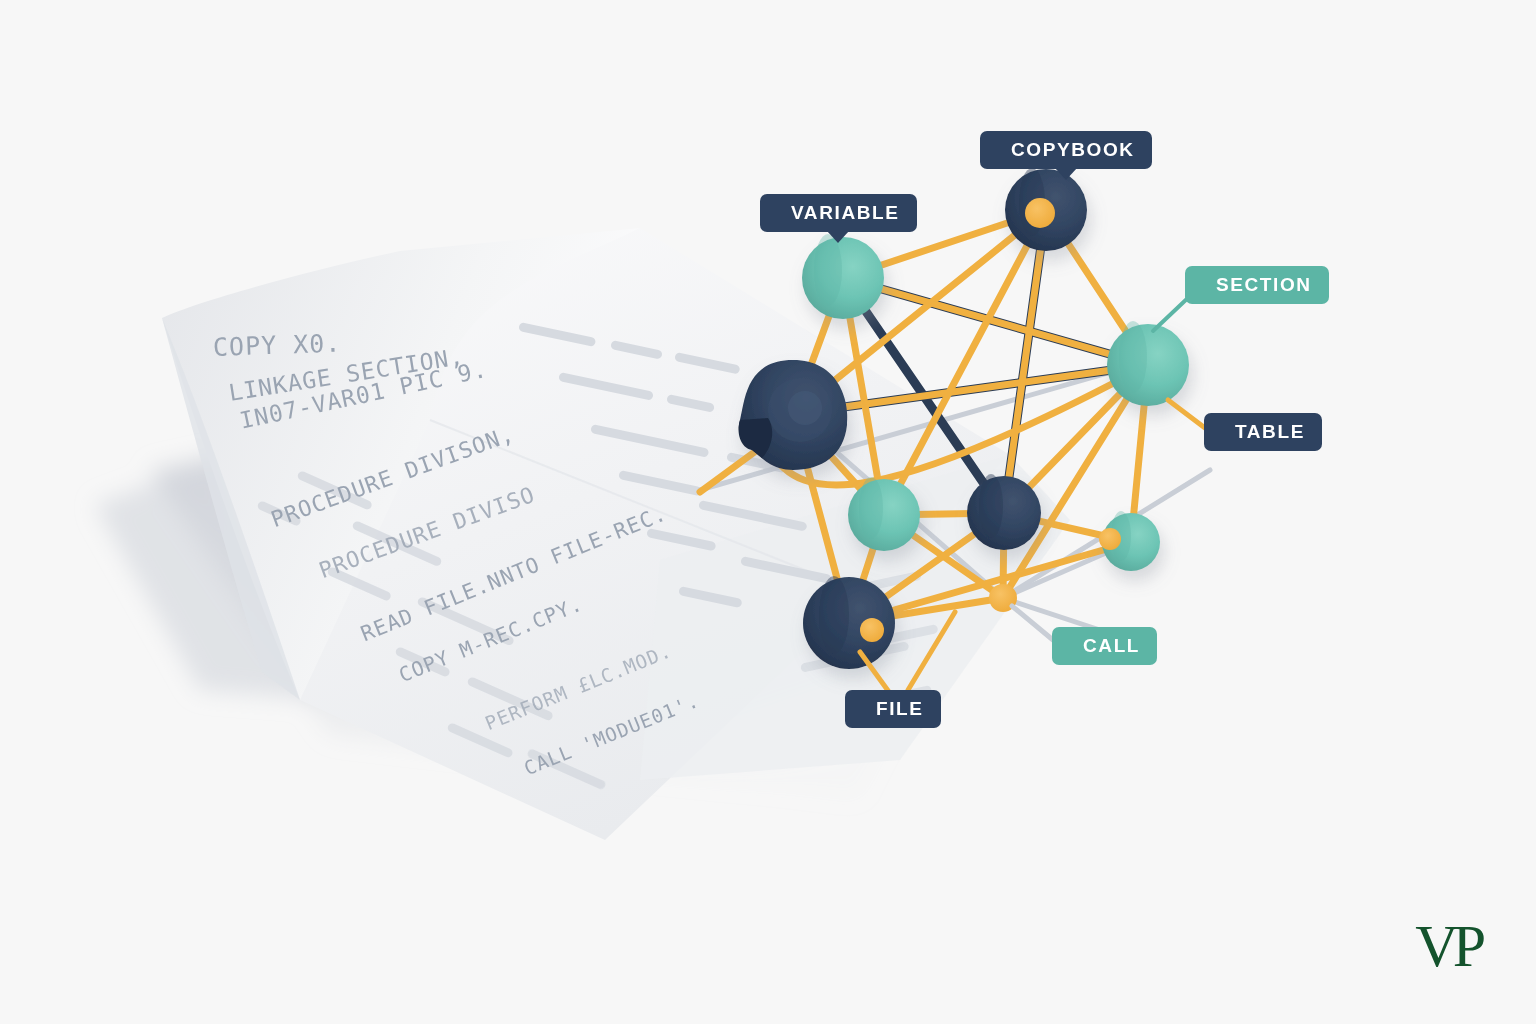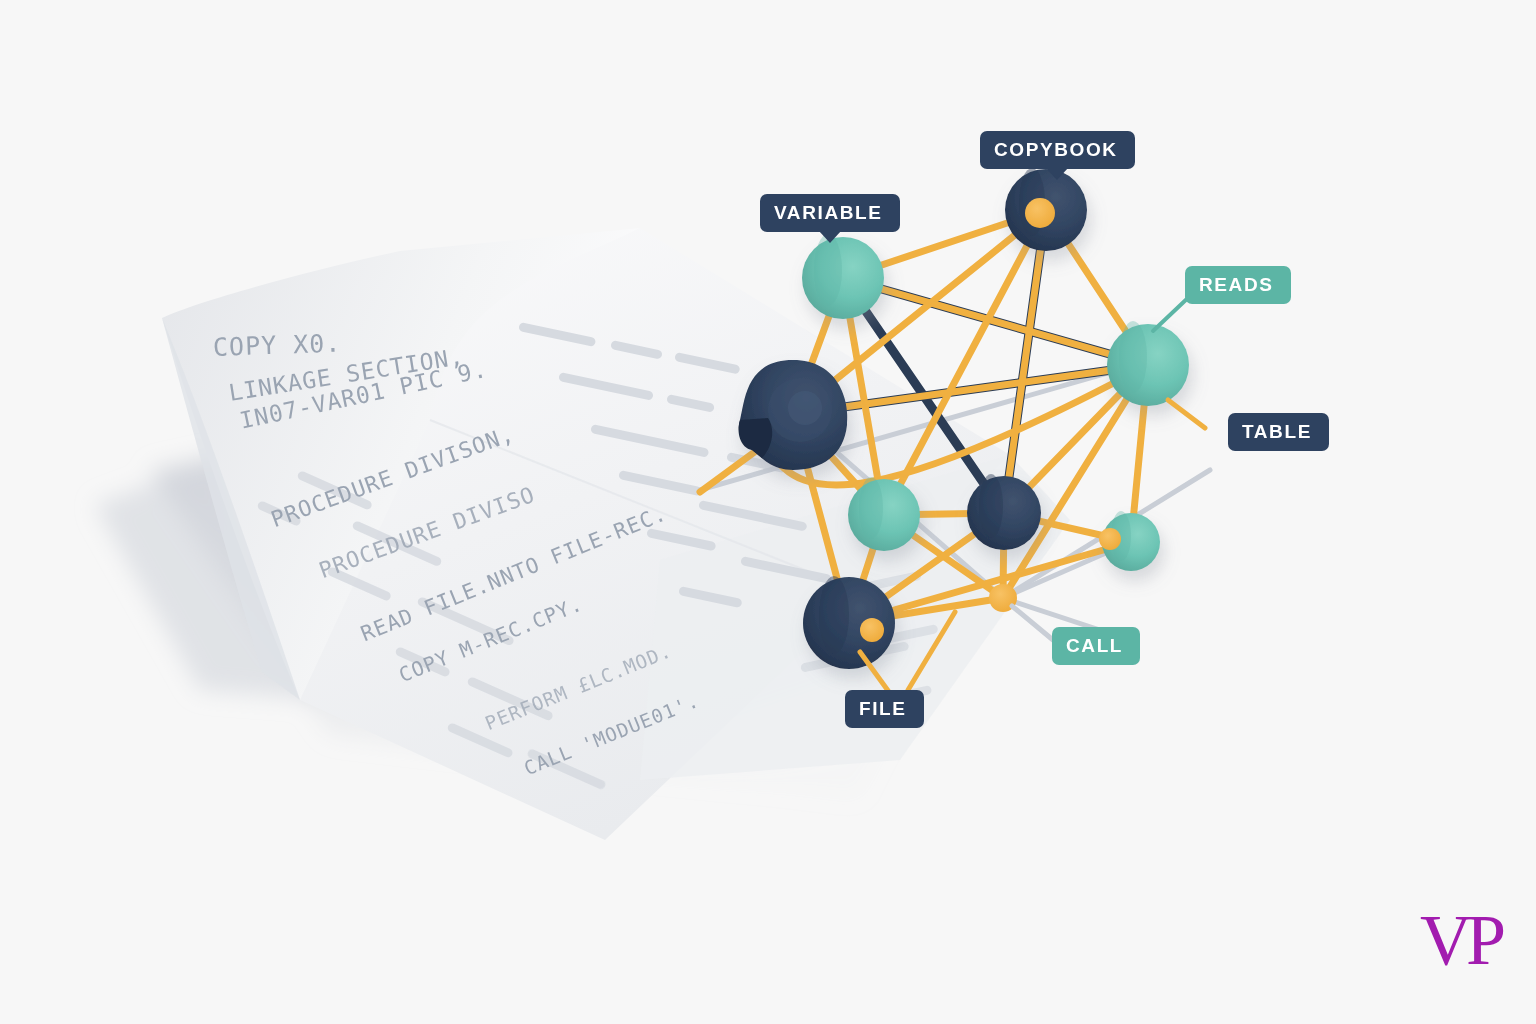--- a/index.html
+++ b/index.html
@@ -29,41 +29,41 @@
   #graph-layer { position:absolute; inset:0; }
   #graph-layer svg { position:absolute; top:0; left:0; }
 
   
   .lbl {
     position:absolute;
     color:#ffffff;
     font-size:19px;
     font-weight:bold;
     letter-spacing:1.6px;
-    padding:9px 17px 10px 14px;
+    padding:9px 17px 10px 31px;
     border-radius:7px;
     line-height:1;
     white-space:nowrap;
   }
   .lbl.navy { background:#2e4260; }
   .lbl.teal { background:#5cb5a5; }
   .lbl .tip {
     position:absolute;
     left:50%; bottom:-11px; margin-left:-11px;
     width:0; height:0;
     border-left:11px solid transparent;
     border-right:11px solid transparent;
     border-top:12px solid #2e4260;
   }
 
   
   #logo {
-    position:absolute; right:36px; bottom:48px;
+    position:absolute; right:56px; bottom:48px;
     font-family:"Liberation Serif", serif;
-    font-size:72px; color:#a21caf; font-weight:400;
+    font-size:60px; color:#14532d; font-weight:400;
     letter-spacing:-6px; line-height:1;
   }
 </style>
 </head>
 <body>
 
 <div id="stage">
 
   <div id="paper-layer">
     <svg width="1536" height="1024" viewBox="0 0 1536 1024">
@@ -288,24 +288,24 @@
       <span>COPYBOOK</span>
       <span class="tip"></span>
     </div>
 
     <div class="lbl navy" style="left:760px; top:194px;">
       <span>VARIABLE</span>
       <span class="tip"></span>
     </div>
 
     <div class="lbl teal" style="left:1185px; top:266px;">
-      <span>READS</span>
-    </div>
-
-    <div class="lbl navy" style="left:1204px; top:413px;margin-left:24px;">
+      <span>SECTION</span>
+    </div>
+
+    <div class="lbl navy" style="left:1204px; top:413px;">
       <span>TABLE</span>
     </div>
 
     <div class="lbl teal" style="left:1052px; top:627px;">
       <span>CALL</span>
     </div>
 
     <div class="lbl navy" style="left:845px; top:690px;">
       <span>FILE</span>
     </div>

